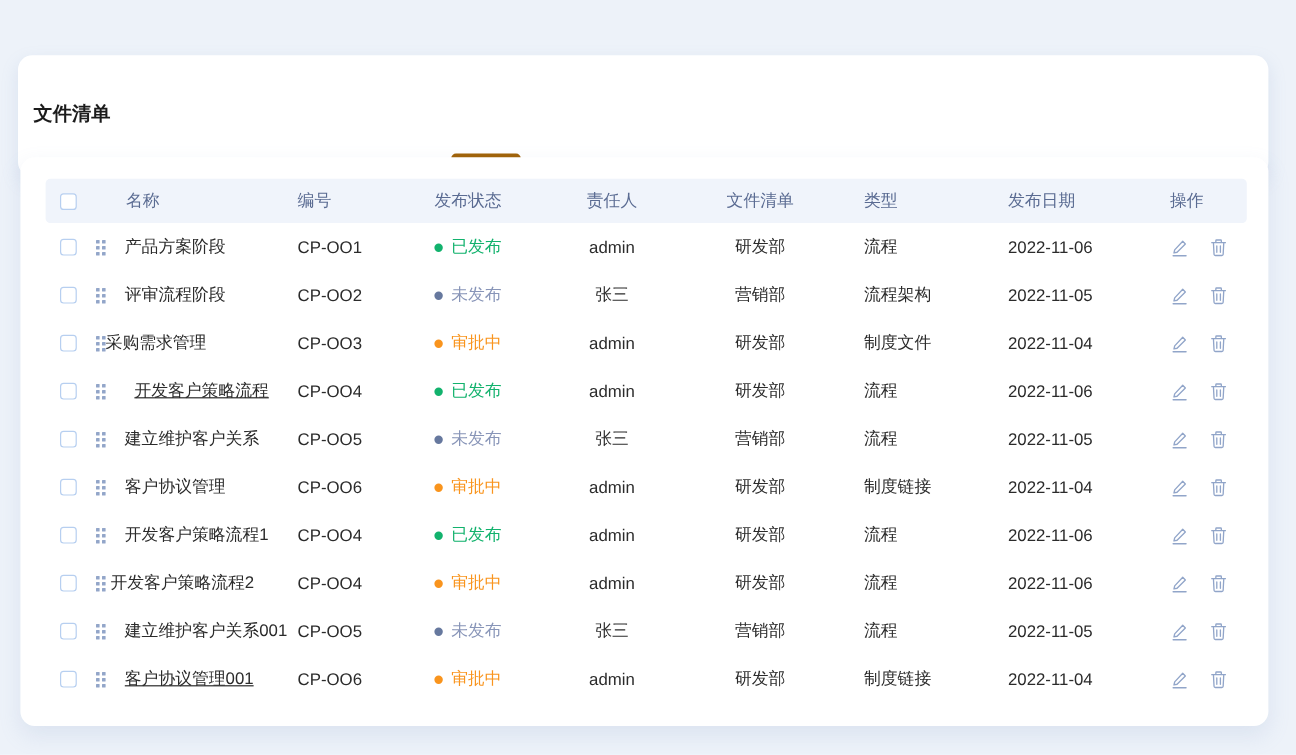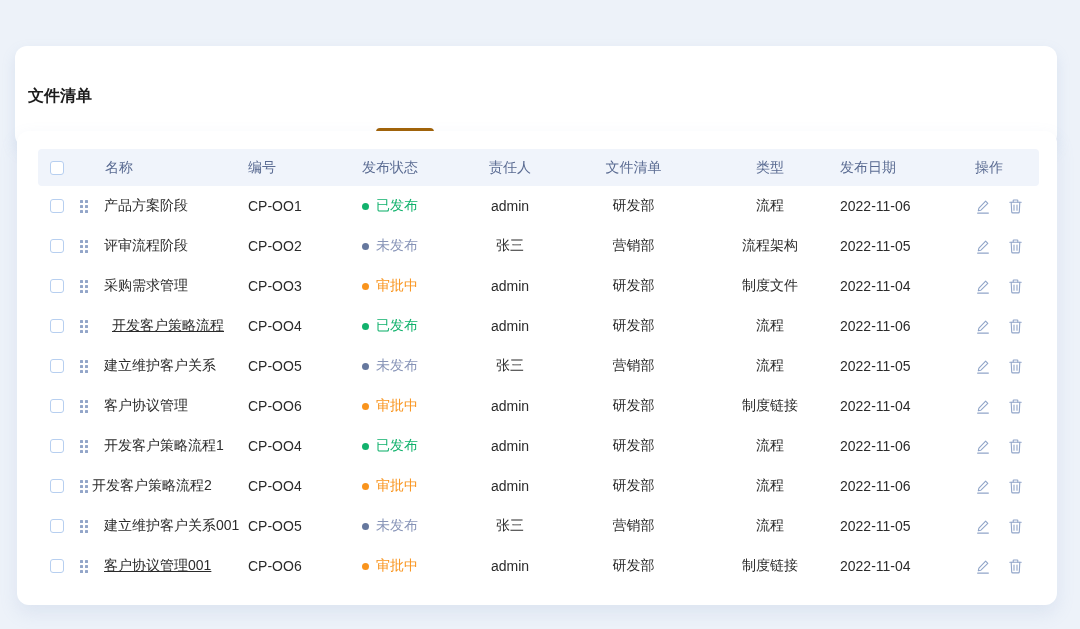--- a/index.html
+++ b/index.html
@@ -33,21 +33,21 @@
     color:#5A6B92;font-size:14px;
   }
   .trow{display:flex;align-items:center;height:40px;font-size:14px;color:#2b2b2b;background:#fff;}
   .c1{width:42px;flex:0 0 auto;padding-left:12px;box-sizing:border-box;display:flex;align-items:center;}
   .c2{width:168px;flex:0 0 auto;display:flex;align-items:center;}
   .c2 .name-pad{padding-left:25px;text-align:right;}
   .c3{width:114px;flex:0 0 auto;}
   .c4{width:93px;flex:0 0 auto;display:flex;align-items:center;}
   .c5{width:110px;flex:0 0 auto;text-align:center;}
   .c6{width:137px;flex:0 0 auto;text-align:center;}
-  .c7{width:118px;flex:0 0 auto;padding-left:18px;box-sizing:border-box;text-align:center;}
+  .c7{width:118px;flex:0 0 auto;padding-left:18px;box-sizing:border-box;}
   .c8{width:137px;flex:0 0 auto;padding-left:20px;box-sizing:border-box;}
   .c9{flex:1;padding-left:18px;box-sizing:border-box;display:flex;align-items:center;}
 
   .drag-handle{
     display:inline-grid;grid-template-columns:3px 3px;grid-auto-rows:3px;gap:2px;
     cursor:grab;margin-right:0;
   }
   .drag-handle i{background:#93A6C9;border-radius:0.5px;}
   .status-dot{width:7px;height:7px;border-radius:50%;margin-right:7px;flex:0 0 auto;}
   .icon-btn{background:none;border:none;padding:0;cursor:pointer;width:16px;height:17px;color:#91A5C9;}
@@ -203,21 +203,21 @@
     </div>
     <div class="c2">
       <span class="drag-handle">
         <i></i>
                 <i></i>
                 <i></i>
                 <i></i>
                 <i></i>
                 <i></i>
       </span>
-      <span style="margin-left:16px;">采购需求管理</span>
+      <span style="margin-left:0;">采购需求管理</span>
     </div>
     <div class="c3">CP-OO3</div>
     <div class="c4">
       <span class="status-dot" style="background: rgb(249, 148, 29);"></span>
       <span style="color: rgb(249, 148, 29);">审批中</span>
     </div>
     <div class="c5">admin</div>
     <div class="c6">研发部</div>
     <div class="c7">制度文件</div>
     <div class="c8">2022-11-04</div>

